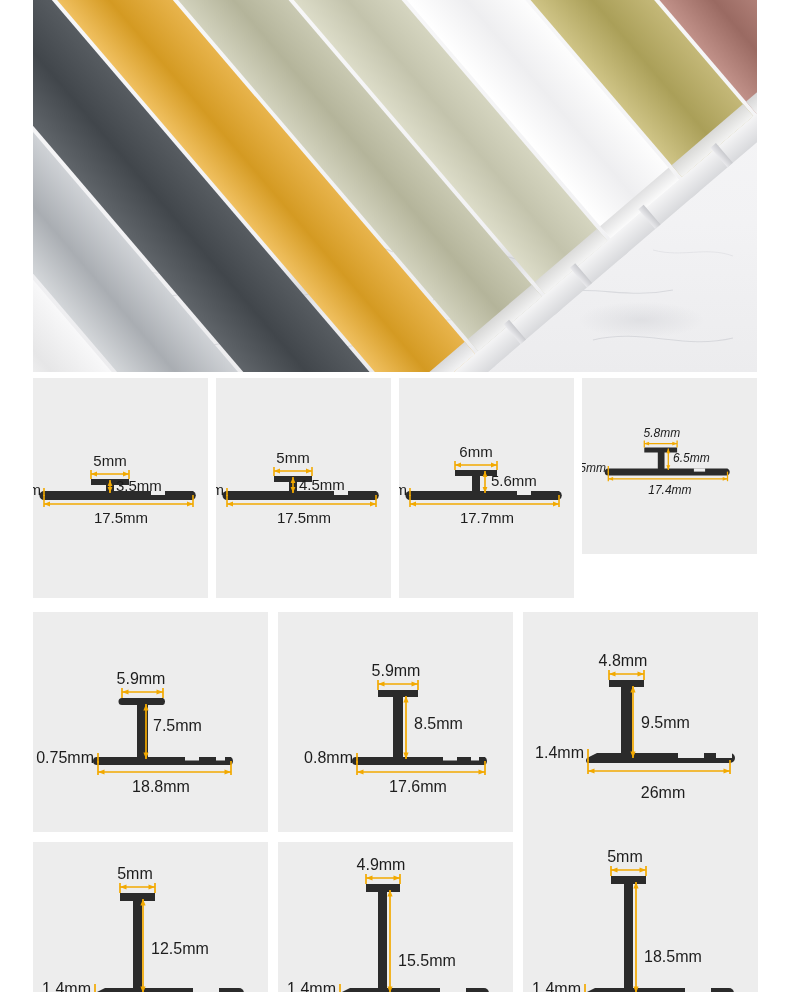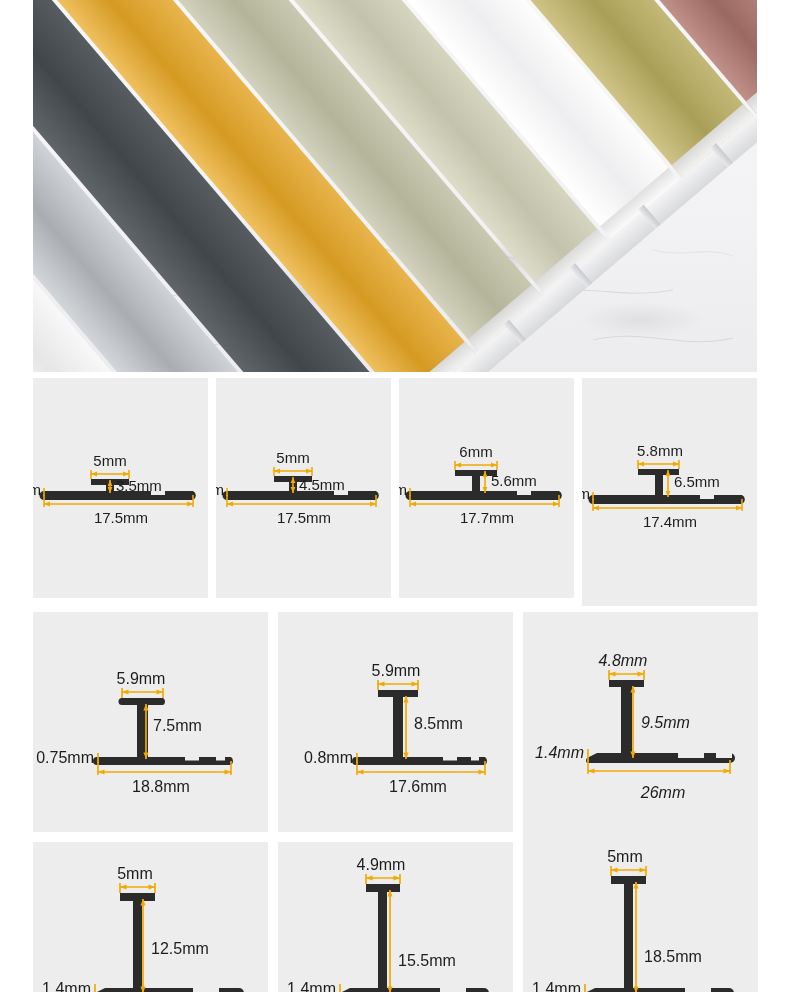--- a/index.html
+++ b/index.html
@@ -292,21 +292,21 @@
             <path d="M160 126 l-6 -2.4 v4.8 z"></path>
         </g>
         <text class="dim-text" x="77" y="79" text-anchor="middle" font-size="15">6mm</text>
         <text class="dim-text" x="92" y="108" text-anchor="start" font-size="15">5.6mm</text>
         <text class="dim-text" x="8" y="117" text-anchor="end" font-size="15">0.75mm</text>
         <text class="dim-text" x="88" y="145" text-anchor="middle" font-size="15">17.7mm</text>
       </svg>
     </div>
   </div>
 
-  <div class="card" style="left:582px; top:378px; width:175px; height:228px;">
+  <div class="card" style="left:582px; top:378px; width:175px; height:176px;font-style:italic;">
     <div class="dia">
       <svg viewBox="0 0 175 220">
         <g fill="#2b2b2b">
           <path d="M56 87 h41 v6 h-16 v20 h-8 v-20 h-17 z"></path>
           <rect x="73" y="91" width="8" height="24"></rect>
           <path d="M11 113 h149 a5 5 0 0 1 0 9 h-149 a4.5 4.5 0 0 1 0 -9 z"></path>
           <path d="M118 113 h14 v4 h-14 z" fill="#ededed"></path>
         </g>
         <g stroke="#f2a900" stroke-width="1.6" fill="none">
           <path d="M56 82 h41"></path>
@@ -399,21 +399,21 @@
             <path d="M207 160 l-6.5 -2.6 v5.2 z"></path>
         </g>
         <text class="dim-text" x="118" y="64" text-anchor="middle" font-size="16">5.9mm</text>
         <text class="dim-text" x="136" y="117" text-anchor="start" font-size="16">8.5mm</text>
         <text class="dim-text" x="75" y="151" text-anchor="end" font-size="16">0.8mm</text>
         <text class="dim-text" x="140" y="180" text-anchor="middle" font-size="16">17.6mm</text>
       </svg>
     </div>
   </div>
 
-  <div class="card" style="left:523px; top:612px; width:235px; height:232px;font-style:italic;">
+  <div class="card" style="left:523px; top:612px; width:235px; height:232px;">
     <div class="dia">
       <svg viewBox="0 0 235 220">
         <g fill="#2b2b2b">
           <path d="M86 62 h35 v7 h-12 v71 h-10 v-71 h-13 z"></path>
           <rect x="98" y="66" width="10" height="76"></rect>
           <path d="M64 140 l10 -5 h133 a4 4 0 0 1 0 10 h-143 a4 4 0 0 1 0 -5 z"></path>
           <path d="M155 135 h26 v5 h-26 z" fill="#ededed"></path>
           <path d="M193 135 h16 v5 h-16 z" fill="#ededed"></path>
         </g>
         <g stroke="#f2a900" stroke-width="1.7" fill="none">

